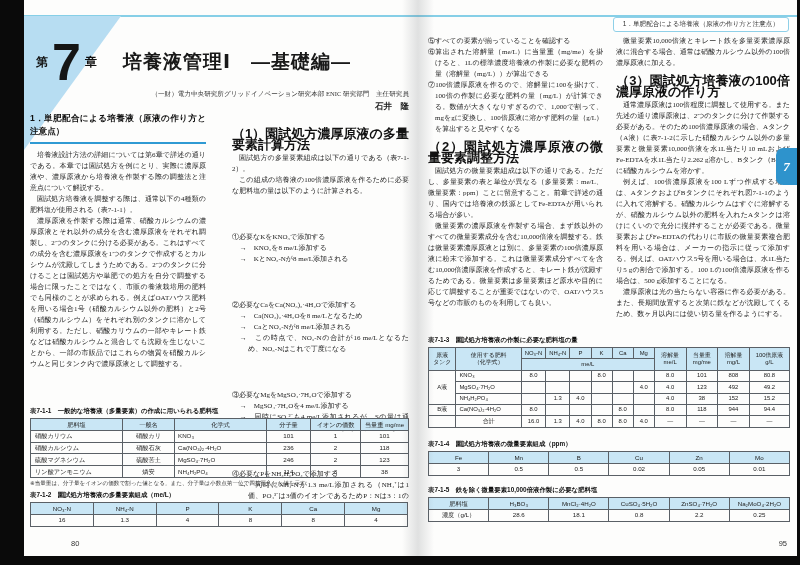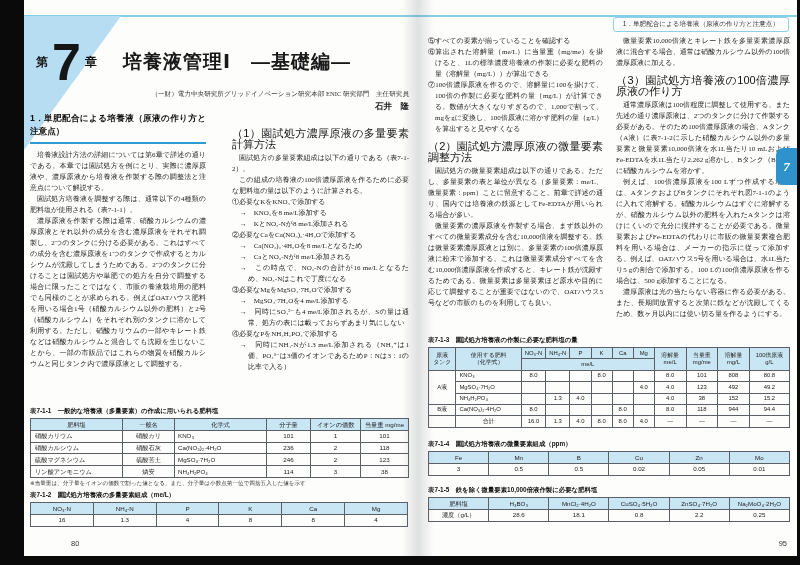--- a/index.html
+++ b/index.html
@@ -26,26 +26,26 @@
   .author{font-size:8.5px;font-weight:700;font-family:"Liberation Sans","DejaVu Sans",sans-serif;margin-top:2px;}
 
   
   .col{position:absolute;font-size:7px;line-height:11px;text-align:justify;}
   .c1{left:6px;top:112px;width:176px;}
   .c2{left:208px;top:112px;width:177px;}
   .c3{left:11px;top:36px;width:175px;}
   .c4{left:199px;top:36px;width:174px;}
   .sec-head{font-family:"Liberation Sans","DejaVu Sans",sans-serif;font-weight:700;font-size:8.6px;
             line-height:13px;border-bottom:2px solid #2f9ad3;padding-bottom:4px;margin-bottom:6px;color:#111;}
-  .sub-head{font-family:"Liberation Sans","DejaVu Sans",sans-serif;font-weight:400;font-size:11px;
+  .sub-head{font-family:"Liberation Sans","DejaVu Sans",sans-serif;font-weight:700;font-size:13px;
             line-height:11px;margin:6px 0 3px 0;color:#111;}
   .sub-head.first{margin-top:16px;}
   p.body{margin:0;text-indent:1em;}
-  .step{padding-left:1em;text-indent:-1em;}
-  .step-sub{padding-left:2.3em;text-indent:-1.2em;}
+  .step{padding-left:1em;text-indent:-1em;margin-top:35px;}
+  .step-sub{padding-left:2.3em;text-indent:-1.2em;font-family:Liberation Serif, serif;}
   .step-cont{padding-left:2.3em;}
   .hang{padding-left:1em;text-indent:-1em;margin:0;}
 
   
   .run-box{position:absolute;right:8px;top:17px;border:1px solid #8fd0e8;border-radius:3px;
            background:#fff;padding:2px 9px;font-size:6.6px;
            font-family:"Liberation Sans","DejaVu Sans",sans-serif;color:#333;}
   .side-tab{position:absolute;right:0;top:148px;width:21px;height:37px;background:#2e93cc;
             border-radius:7px 0 0 7px;display:flex;align-items:center;justify-content:center;}
   .side-tab span{color:#fff;font-size:13px;font-weight:700;font-style:italic;

